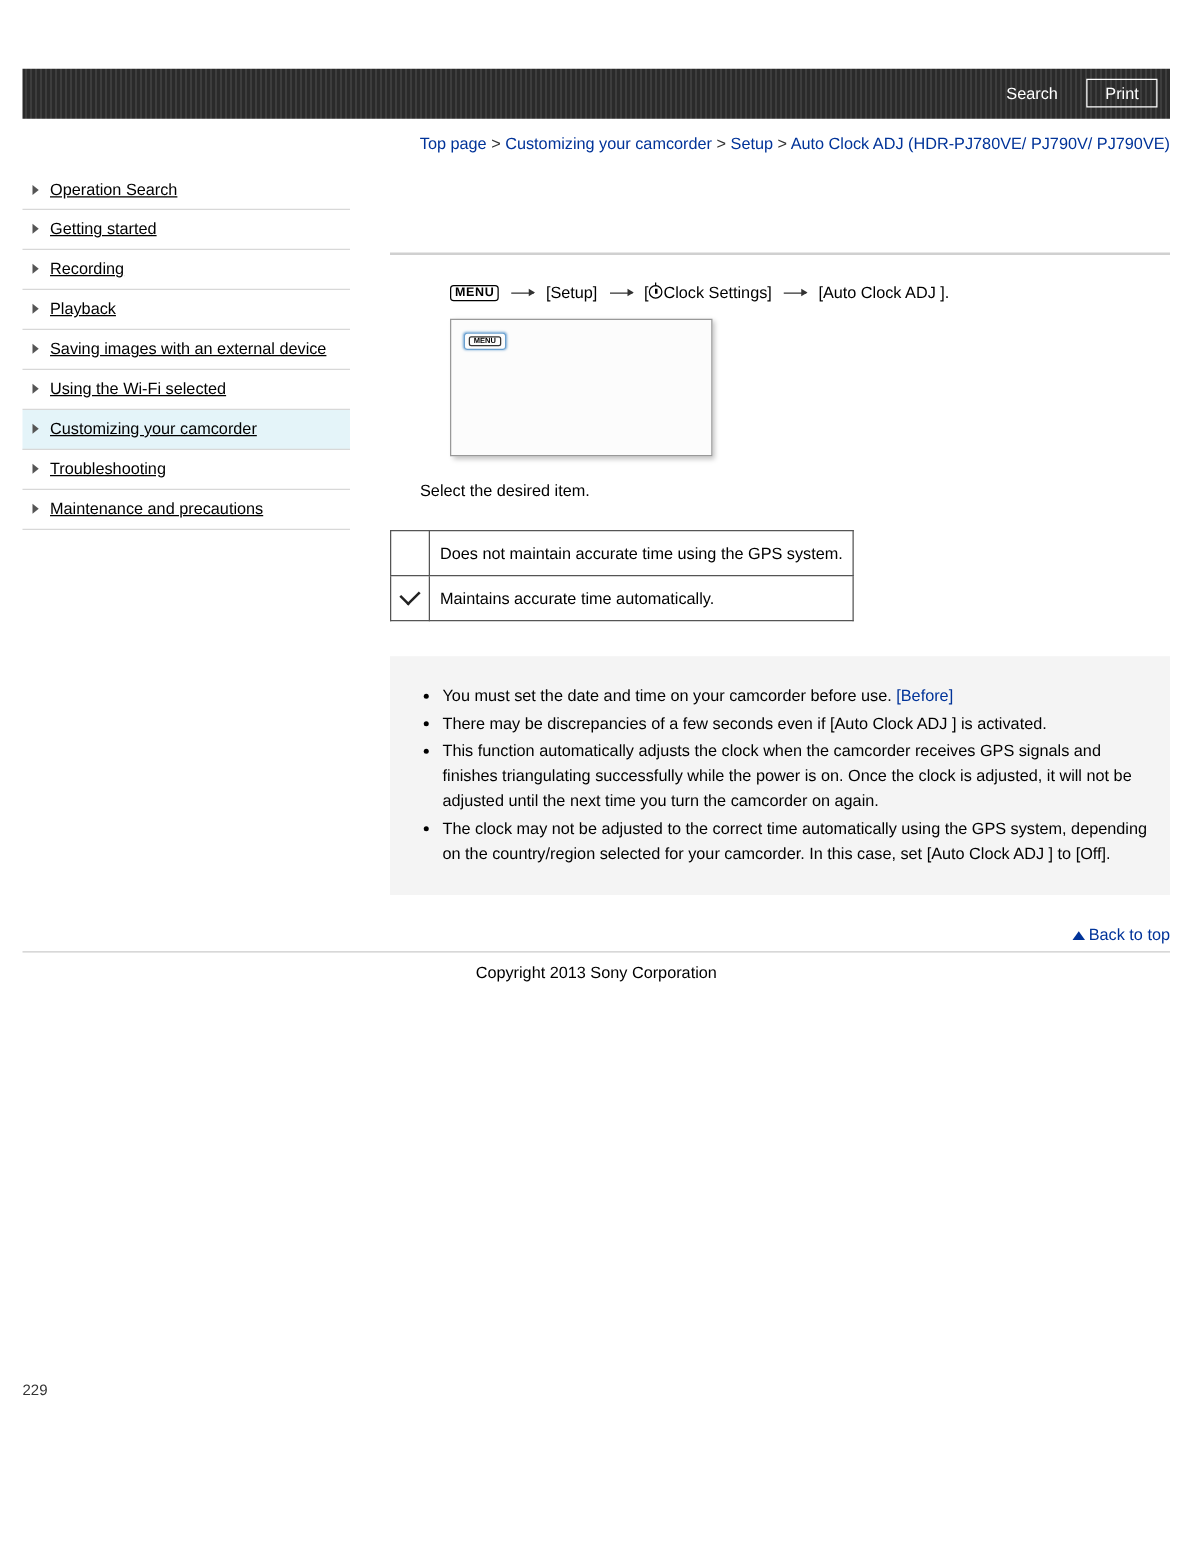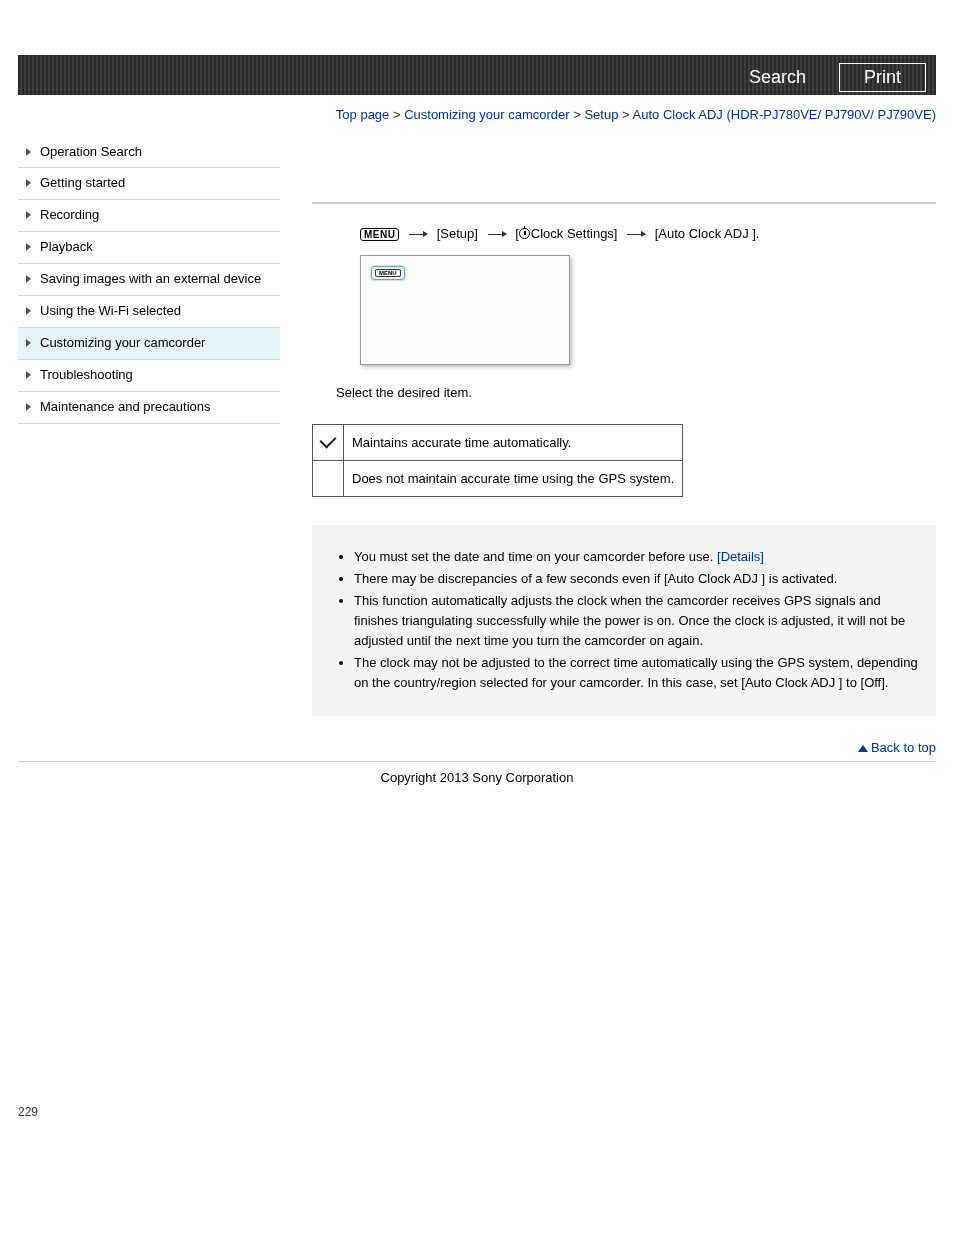--- a/index.html
+++ b/index.html
@@ -23,42 +23,43 @@
   .banner-buttons {
     position: absolute;
     right: 10px;
     top: 8px;
     display: flex;
     gap: 8px;
   }
   .banner-btn {
     border: 1px solid #fff;
     color: #fff;
-    padding: 3px 24px;
-    font-size: 18px;
+    padding: 3px 14px;
+    font-size: 13px;
     background: transparent;
     cursor: pointer;
   }
   .banner-btn.search { border-color: transparent; }
   .breadcrumb {
     text-align: right;
     color: #003399;
     font-size: 13px;
     margin: 10px 0 12px 0;
     line-height: 1.5;
   }
   .breadcrumb a { color: #003399; text-decoration: none; }
   .breadcrumb .sep { color: #333; }
   .layout {
     display: flex;
     align-items: flex-start;
   }
   .sidebar {
     width: 262px;
     flex-shrink: 0;
+    text-decoration: underline;
   }
   .nav-item {
     border-bottom: 1px solid #d8d8d8;
     padding: 7px 6px 7px 22px;
     position: relative;
     cursor: pointer;
     line-height: 1.3;
   }
   .nav-item::before {
     content: "";
@@ -283,34 +284,34 @@
         <div class="mini-menu">
           <div class="mini-menu-inner">MENU</div>
         </div>
       </div>
 
       <div class="instruction">Select the desired item.</div>
 
       <table class="options">
         <tbody>
             <tr>
+          <td class="icon-cell"></td>
+          <td>Does not maintain accurate time using the GPS system.</td>
+        </tr>
+        <tr>
           <td class="icon-cell"><span class="check"></span></td>
           <td>Maintains accurate time automatically.</td>
         </tr>
-        <tr>
-          <td class="icon-cell"></td>
-          <td>Does not maintain accurate time using the GPS system.</td>
-        </tr>
       </tbody>
         </table>
 
       <div class="notes-box">
         <ul>
           <li>
-            <span>You must set the date and time on your camcorder before use. </span><a href="#">[Details]</a>
+            <span>You must set the date and time on your camcorder before use. </span><a href="#">[Before]</a>
           </li>
           <li>There may be discrepancies of a few seconds even if [Auto Clock ADJ ] is activated.</li>
           <li>This function automatically adjusts the clock when the camcorder receives GPS signals and finishes triangulating successfully while the power is on. Once the clock is adjusted, it will not be adjusted until the next time you turn the camcorder on again.</li>
           <li>The clock may not be adjusted to the correct time automatically using the GPS system, depending on the country/region selected for your camcorder. In this case, set [Auto Clock ADJ ] to [Off].</li>
         </ul>
       </div>
 
       <div class="back-top">
         <span class="up-tri"></span><a href="#">Back to top</a>
       </div>

